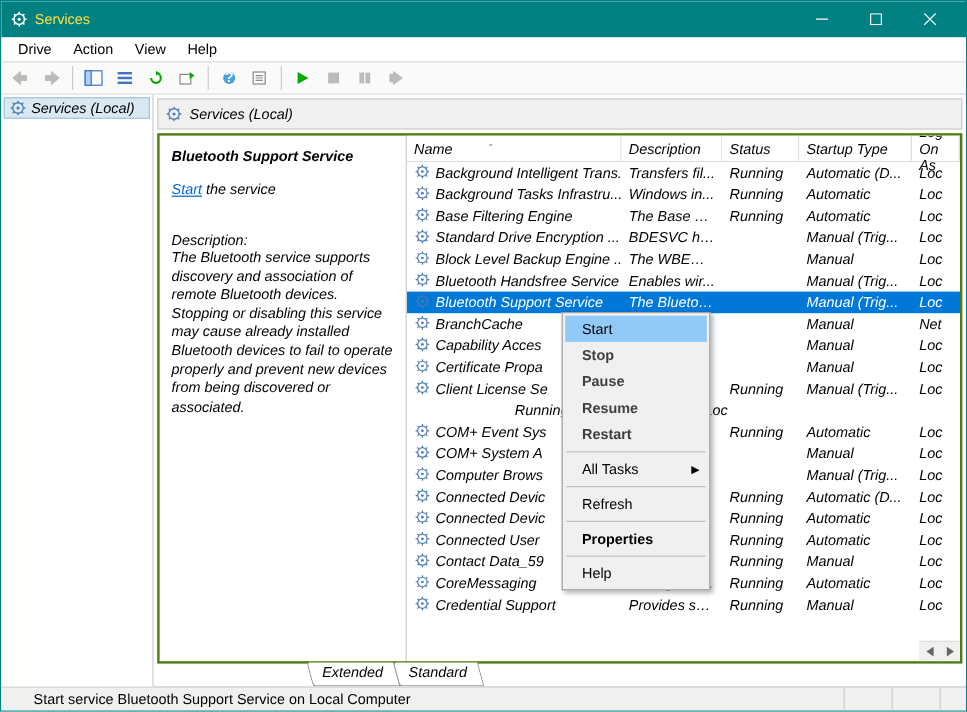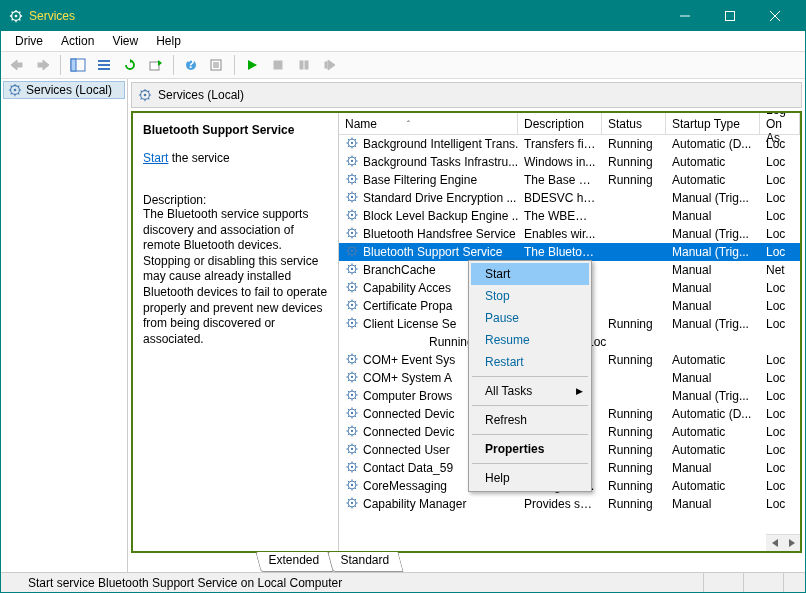--- a/index.html
+++ b/index.html
@@ -12,21 +12,21 @@
   .titlebar .winbtn { width: 45px; height: 30px; display: flex; align-items: center; justify-content: center; cursor: pointer; }
   
   .menubar { height: 20px; display: flex; align-items: center; padding: 2px 6px; gap: 2px; }
   .menubar .menu { padding: 2px 8px; cursor: pointer; }
   
   .toolbar { height: 28px; border-top: 1px solid #ddd; border-bottom: 1px solid #ddd; display: flex; align-items: center; padding: 0 4px; gap: 2px; background:#fafafa; }
   .toolbar .tbtn { width: 24px; height: 24px; display:flex; align-items:center; justify-content:center; border:1px solid transparent; cursor:pointer;}
   .toolbar .sep { width:1px; height:20px; background:#ccc; margin:0 3px;}
   .toolbar .tbtn.disabled svg path, .toolbar .tbtn.disabled svg rect, .toolbar .tbtn.disabled svg polygon { fill:#bbb !important; stroke:#bbb !important;}
   
-  .content { display: flex; height: calc(100% - 30px - 20px - 28px - 20px); }
+  .content { display: flex; height: calc(100% - 30px - 20px - 28px - 20px); font-style: italic; }
   .leftpane { width: 158px; border-right: 1px solid #ccc; background:#fff; padding:2px; }
   .leftpane .node { display:flex; align-items:center; gap:4px; padding:1px 4px; background:#dae8f2; border:1px solid #9fc3e0;}
   .rightpane { flex:1; display:flex; flex-direction:column; border-left:0; }
   
   .headerstrip { height: 26px; background: #f0f0f0; border: 1px solid #ccc; margin:3px; display:flex; align-items:center; padding:0 6px; gap:6px;}
   
   .split { flex:1; display:flex; margin:0 3px 0 3px; border:2px solid #4d7c0f; overflow:hidden; position:relative;}
   .infocol { width: 206px; padding: 10px; border-right:1px solid #ccc;}
   .infocol .svcname { font-weight: bold; margin-bottom: 14px;}
   .infocol .startlink { color:#0066cc; text-decoration:underline; cursor:pointer;}
@@ -59,21 +59,21 @@
   .w-desc { width: 84px; }
   .w-status { width: 64px; }
   .w-start { width: 94px; }
   .w-log { width: 40px; }
   
   .sort-arrow { margin-left:30px; font-size:9px; color:#555;}
   
   .ctxmenu { position:absolute; left:467px; top:259px; width:124px; background:#f0f0f0; border:1px solid #a0a0a0; box-shadow:2px 2px 4px rgba(0,0,0,0.3); padding:2px; z-index:100;}
   .ctxmenu .mi { padding:4px 20px 4px 14px; cursor:pointer; position:relative;}
   .ctxmenu .mi.hl { background:#91c9f7;}
-  .ctxmenu .mi.disabled { color:#0369a1;}
+  .ctxmenu .mi.disabled { color:#404040;font-weight:bold;}
   .ctxmenu .mi.bold { font-weight:bold;}
   .ctxmenu .msep { height:1px; background:#c0c0c0; margin:3px 1px;}
   .ctxmenu .mi .sub { position:absolute; right:6px; top:6px; font-size:9px;}
   
   .gearsvg { width:14px; height:14px; }
   .rowgear { width:14px; height:14px; flex-shrink:0;}
 </style>
 </head>
 <body>
 
@@ -505,21 +505,21 @@
               <div class="cell w-start">Automatic</div>
               <div class="cell w-log">Loc</div>
             </div>
             <div class="row">
               <div class="cell name w-name">
                 <span><svg class="rowgear" viewBox="0 0 16 16">
                     <circle cx="8" cy="8" r="4.5" fill="none" stroke="#4a7bb0" stroke-width="1.1"></circle>
                     <circle cx="8" cy="8" r="1.3" fill="#4a7bb0"></circle>
                     <path d="M8 1.5v2M8 12.5v2M1.5 8h2M12.5 8h2M3.3 3.3l1.3 1.3M11.4 11.4l1.3 1.3M3.3 12.7l1.3-1.3M11.4 4.6l1.3-1.3" stroke="#4a7bb0" stroke-width="1.1"></path>
                   </svg></span>
-                <span>Capability Manager</span>
+                <span>Credential Support</span>
               </div>
               <div class="cell w-desc">Provides se...</div>
               <div class="cell w-status">Running</div>
               <div class="cell w-start">Manual</div>
               <div class="cell w-log">Loc</div>
             </div>
           </div>
         <div class="hscroll">
           <div class="arrow">
               <svg width="8" height="8">

